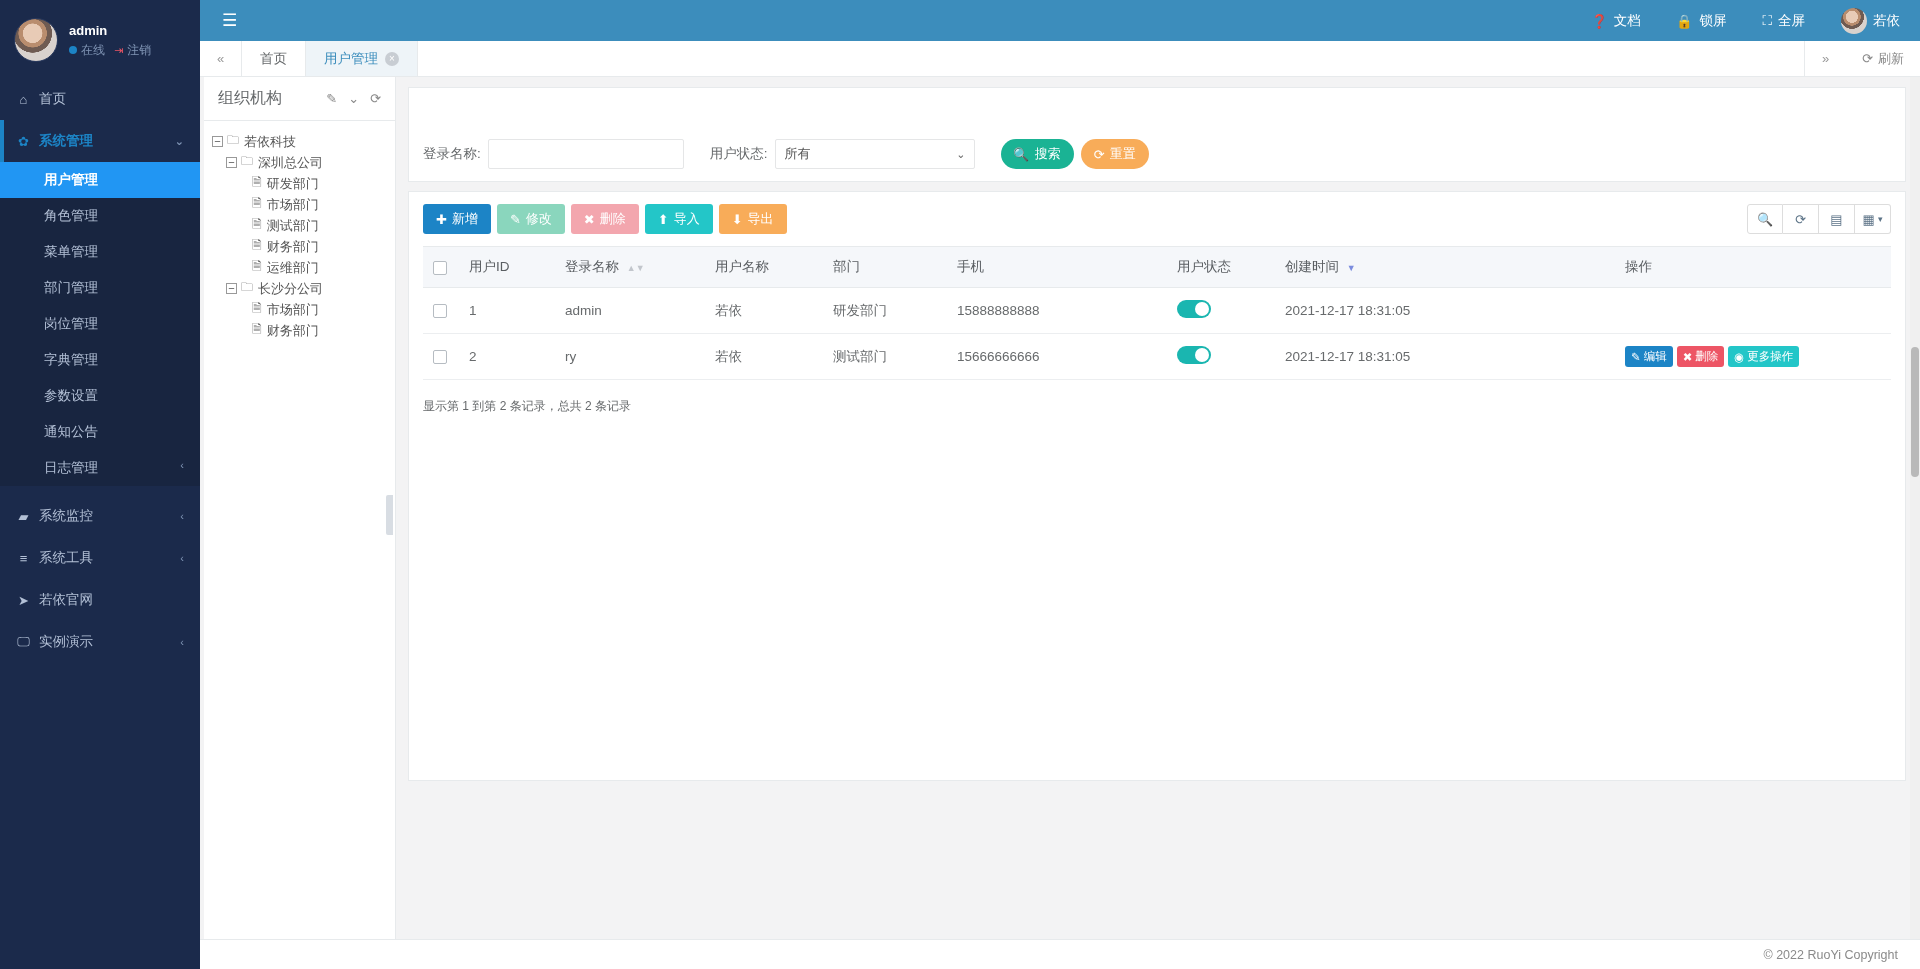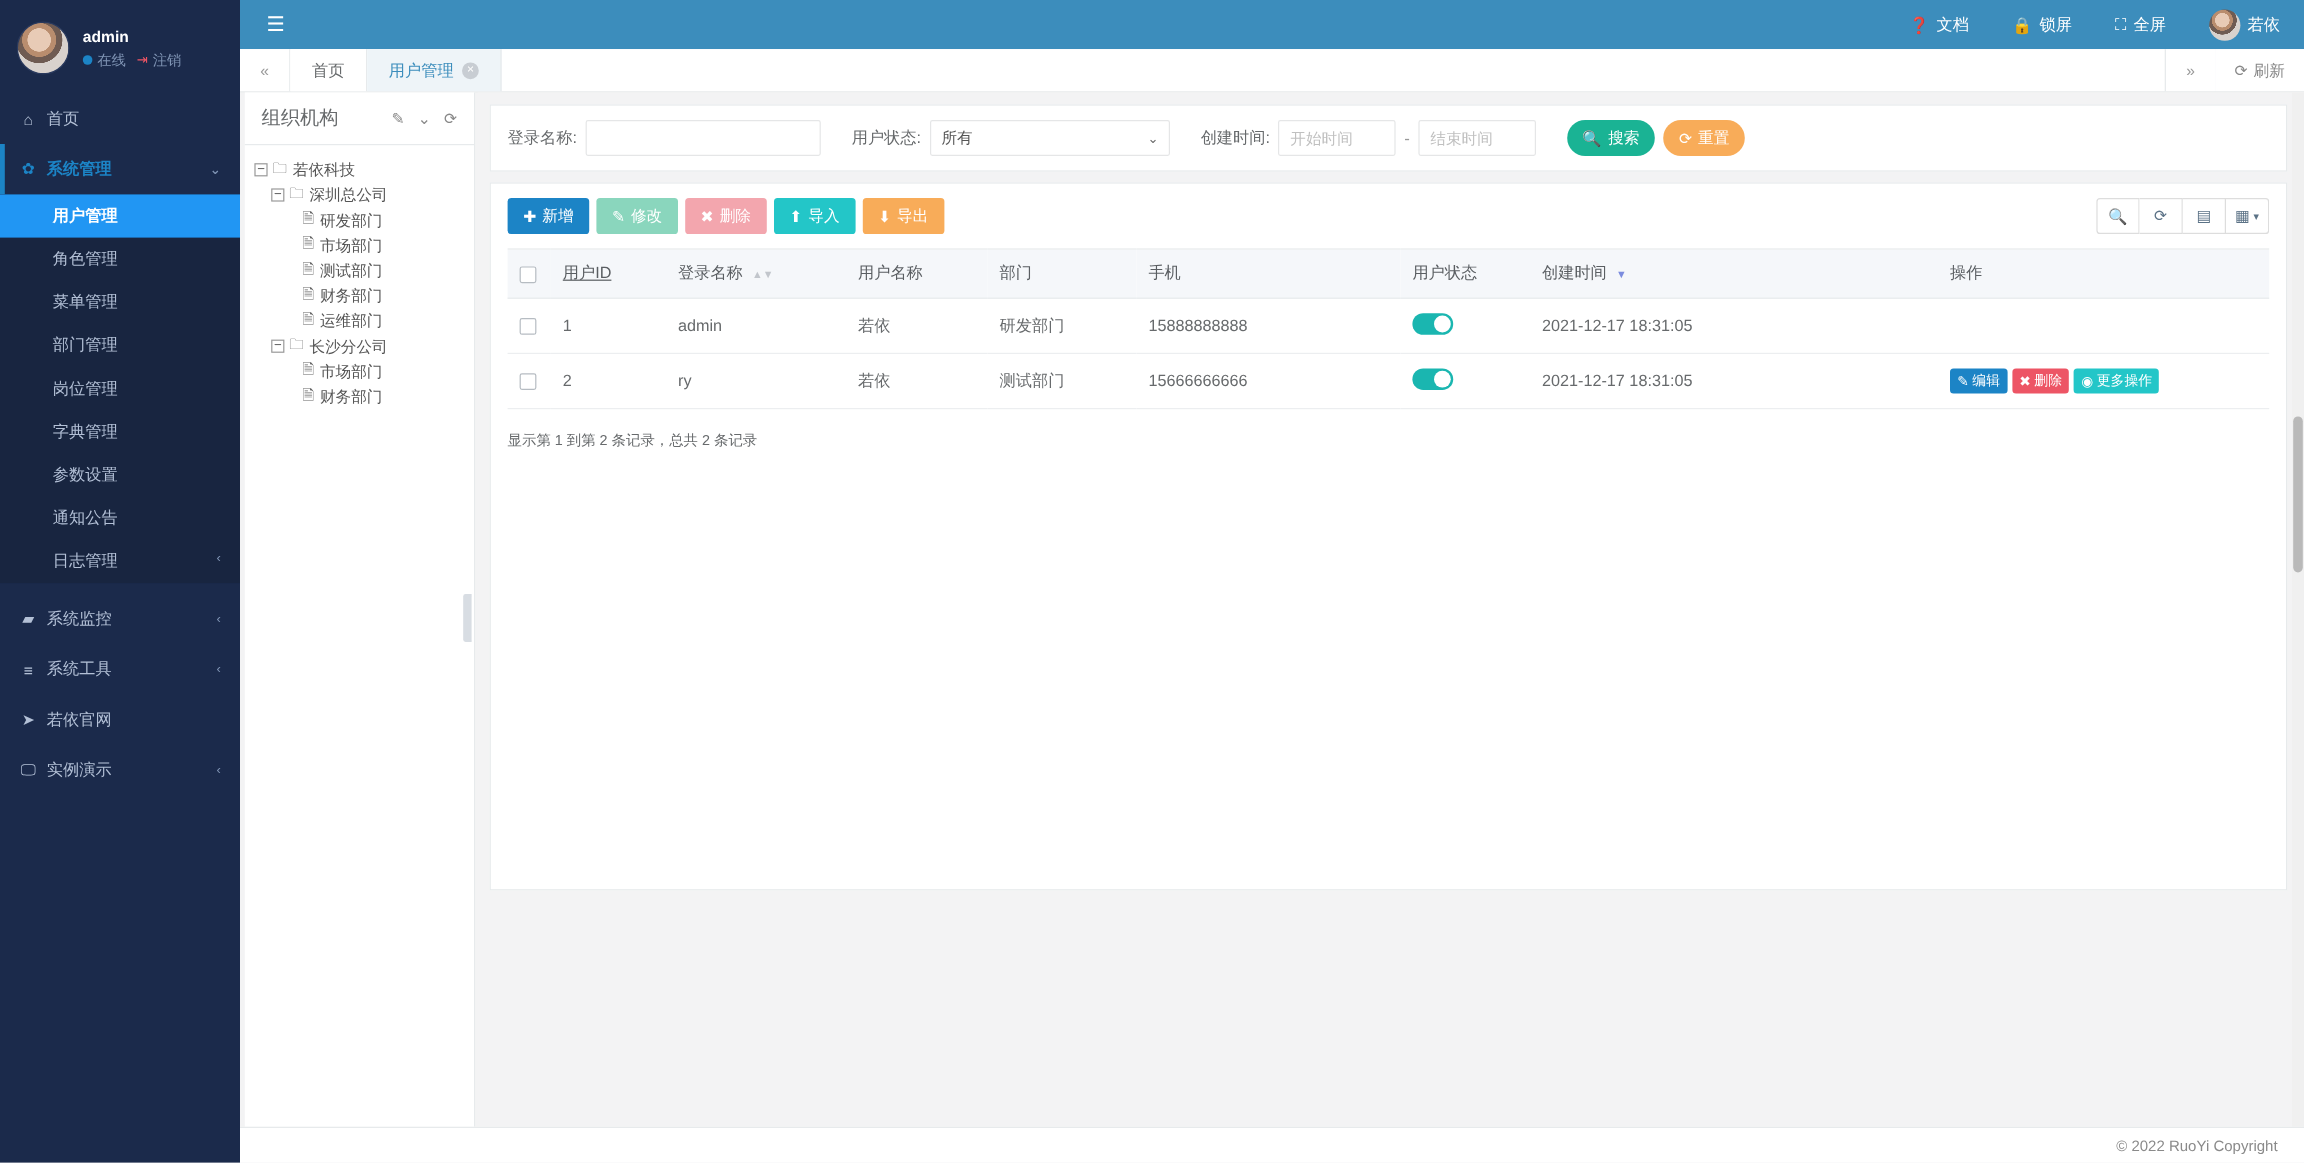--- a/index.html
+++ b/index.html
@@ -139,21 +139,21 @@
     border-radius: 2px 0 0 2px;
   }
 
   
   .content {
     position: absolute; left: 398px; top: 77px; right: 0; bottom: 30px;
     background: #f3f3f4; overflow: hidden; padding: 10px 14px 0 10px;
   }
   .panel { background: #fff; border: 1px solid #e7eaec; }
   .search-panel { padding: 12px 14px; margin-bottom: 9px; }
-  .search-form { display: flex; align-items: flex-end; flex-wrap: nowrap; gap: 0; }
+  .search-form { display: flex; align-items: flex-end; flex-wrap: nowrap; gap: 0; margin-top: 39px; }
   .fgroup { display: flex; align-items: center; margin-right: 26px; }
   .fgroup label { font-size: 13.5px; color: #676a6c; margin-right: 7px; white-space: nowrap; }
   .finput {
     height: 30px; border: 1px solid #e5e6e7; border-radius: 2px;
     padding: 0 9px; font-size: 13px; color: #555; background: #fff;
     font-family: "Liberation Sans", sans-serif;
   }
   .finput::placeholder { color: #c0c0c0; }
   .w-login { width: 196px; }
   .w-phone { width: 196px; }
@@ -196,21 +196,21 @@
   table.grid tbody td {
     border-bottom: 1px solid #eceef0; padding: 12px 10px; color: #676a6c; vertical-align: middle;
   }
   .cb {
     width: 14px; height: 14px; border: 1px solid #b6bcc2; border-radius: 2px;
     display: inline-block; background: #fff; vertical-align: middle; cursor: pointer;
   }
   .sort-ico { color: #c2c6cc; font-size: 9px; margin-left: 4px; line-height: 1; display: inline-block; }
   .sort-ico.desc { color: #7b8cde; }
   .col-cb { width: 36px; }
-  .col-id { width: 96px; text-decoration: underline; }
+  .col-id { width: 96px; }
   .col-login { width: 150px; }
   .col-name { width: 118px; }
   .col-dept { width: 124px; }
   .col-phone { width: 220px; }
   .col-status { width: 108px; }
   .col-time { width: 340px; }
   .toggle {
     width: 34px; height: 18px; border-radius: 10px; background: #1ab6b0;
     position: relative; display: inline-block; cursor: pointer;
   }
@@ -451,26 +451,20 @@
         <div class="fgroup">
           <label>登录名称:</label>
           <input class="finput w-login" type="text" value="" placeholder="" style="">
         </div>
         <div class="fgroup">
           <label>用户状态:</label>
           <span class="select-wrap">
             <input class="finput w-status" type="text" readonly="" value="所有" style="">
             <span class="select-caret">⌄</span>
           </span>
-        </div>
-        <div class="fgroup">
-          <label>创建时间:</label>
-          <input class="finput w-date" type="text" value="" placeholder="开始时间" style="">
-          <span class="dash">-</span>
-          <input class="finput w-date" type="text" value="" placeholder="结束时间" style="">
         </div>
         <button class="btn btn-search">
           <span>🔍</span>
           <span>搜索</span>
         </button>
         <button class="btn btn-reset">
           <span>⟳</span>
           <span>重置</span>
         </button>
       </div>

